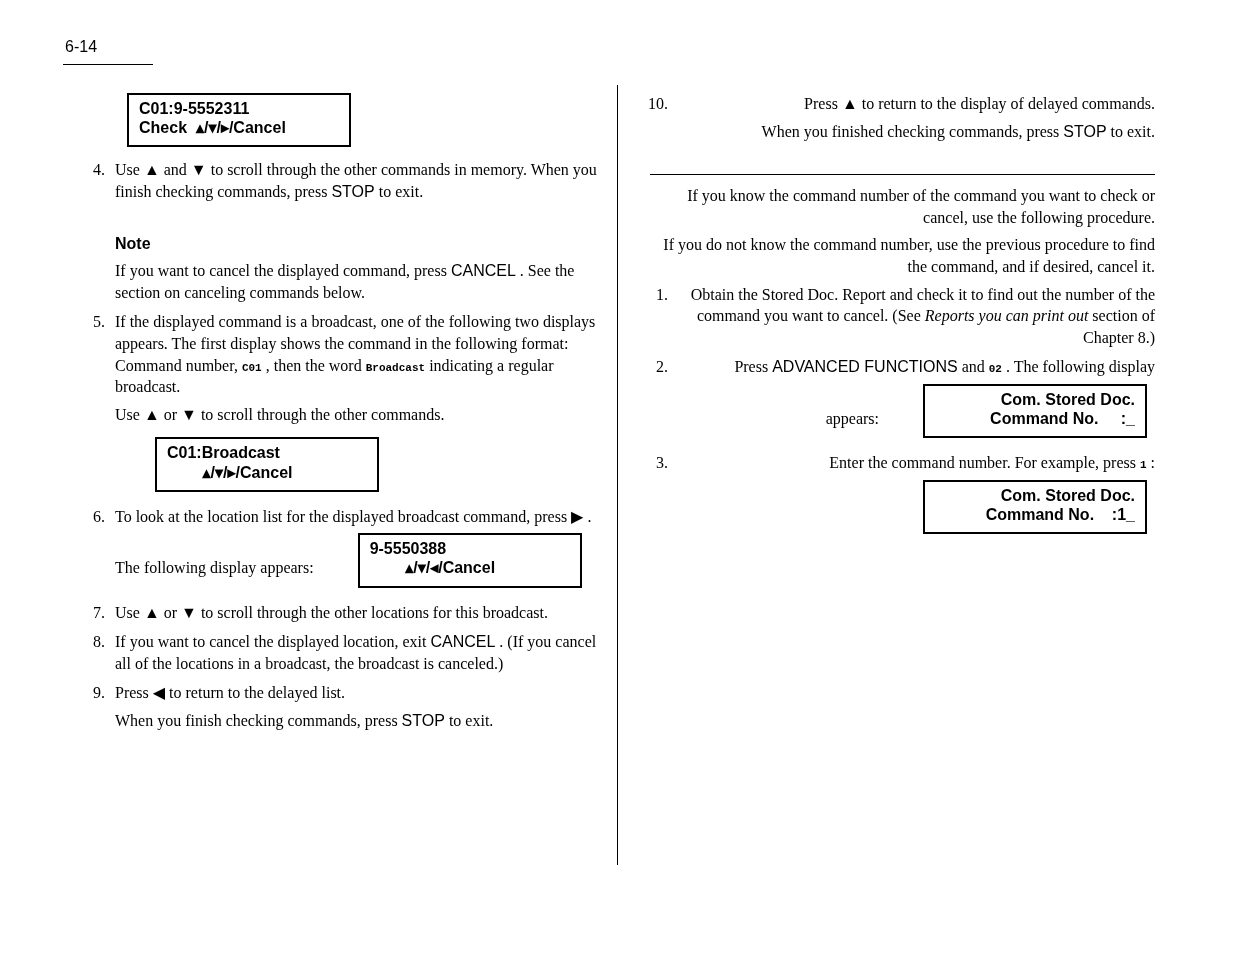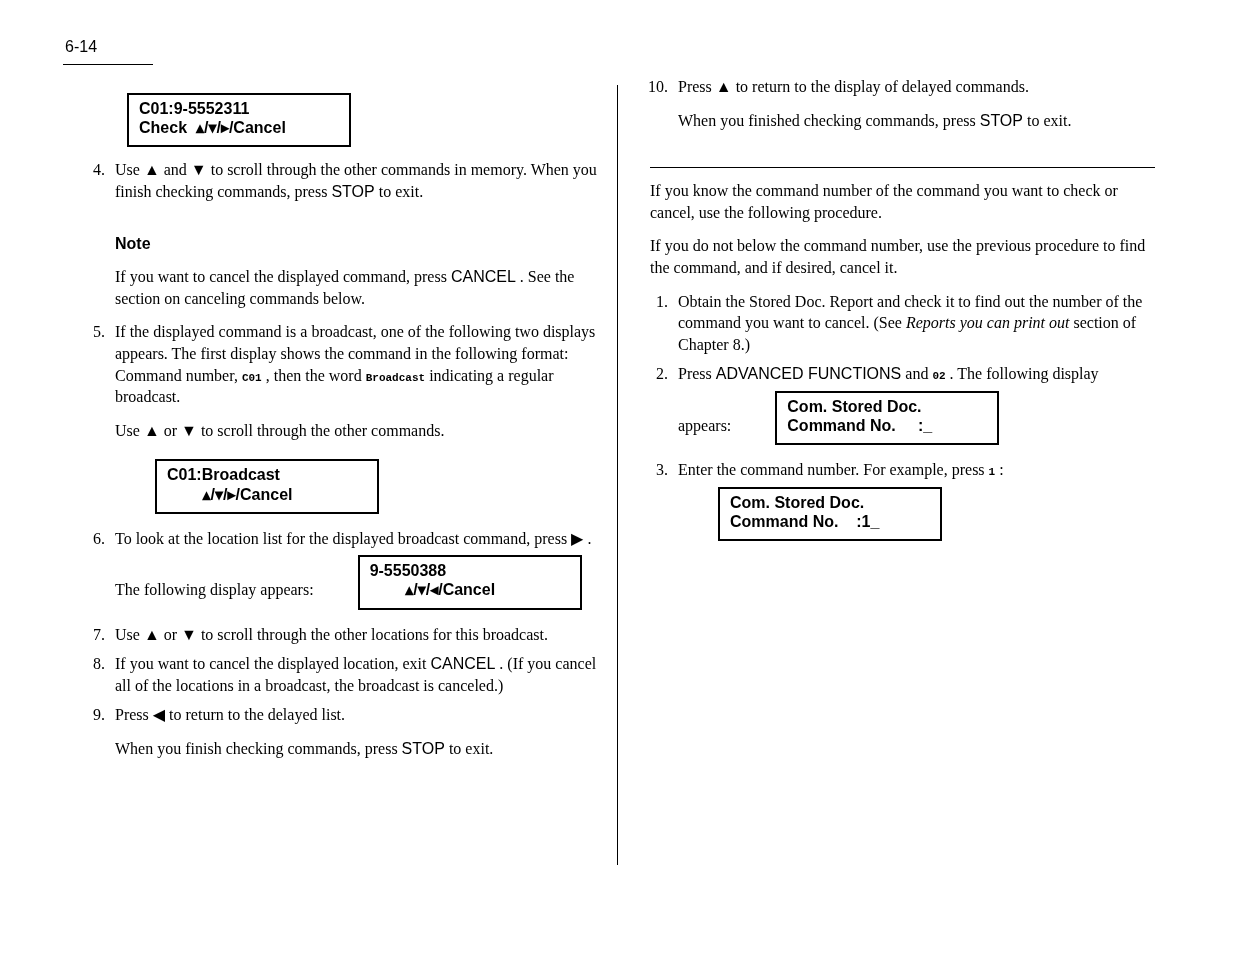--- a/index.html
+++ b/index.html
@@ -43,34 +43,35 @@
     font-size: 16px;
     line-height: 1.35;
   }
   .col.left {
     left: 87px;
     top: 87px;
     width: 510px;
   }
   .col.right {
     left: 650px;
-    top: 70px;
+    top: 87px;
     width: 505px;
+    text-align: right;
   }
   .section-title {
     font-family: Arial, Helvetica, sans-serif;
     font-weight: bold;
     font-size: 21px;
   }
   .hr-under-title {
     border-top: 1px solid #000;
     margin: 4px 0 10px 0;
   }
   .para {
-    margin: 12px 0;
+    margin: 6px 0;
   }
   ol.steps {
     list-style: decimal;
     margin: 6px 0 0 0;
     padding-left: 22px;
   }
   ol.steps > li {
     padding-left: 6px;
     margin-bottom: 8px;
   }
@@ -215,21 +216,21 @@
           <span class="key">STOP</span>
           <span> to exit.</span>
         </div>
       </li>
     </ol>
 
     <div class="spacer-20"></div>
     <div class="hr-under-title"></div>
 
     <div class="para">If you know the command number of the command you want to check or cancel, use the following procedure.</div>
-    <div class="para">If you do not below the command number, use the previous procedure to find the command, and if desired, cancel it.</div>
+    <div class="para">If you do not know the command number, use the previous procedure to find the command, and if desired, cancel it.</div>
 
     <ol class="steps" start="1">
       <li>
         <span>Obtain the Stored Doc. Report and check it to find out the number of the command you want to cancel.  (See </span>
         <i><span>Reports you can print out</span></i>
         <span> </span>
         <span>section of Chapter 8.)</span>
       </li>
       <li>
         <span>Press </span>

